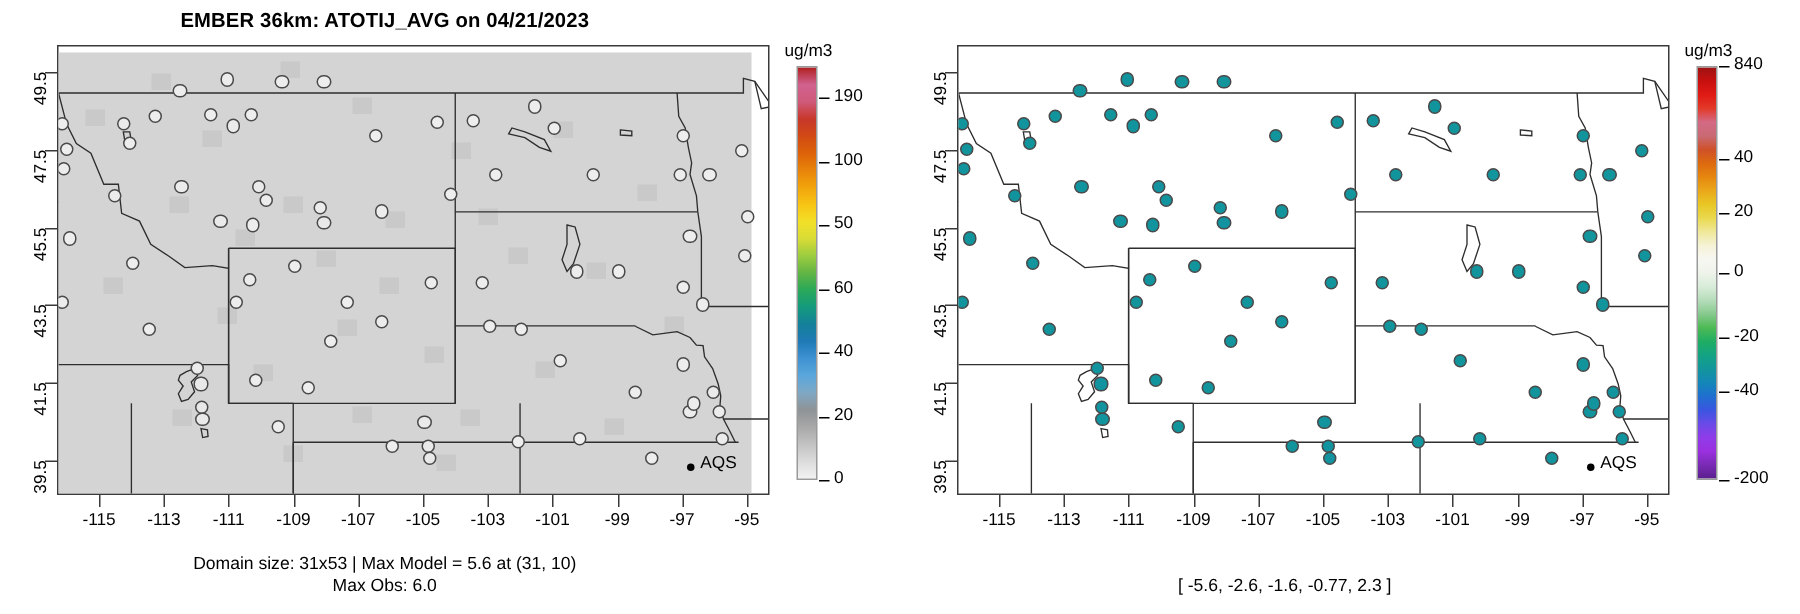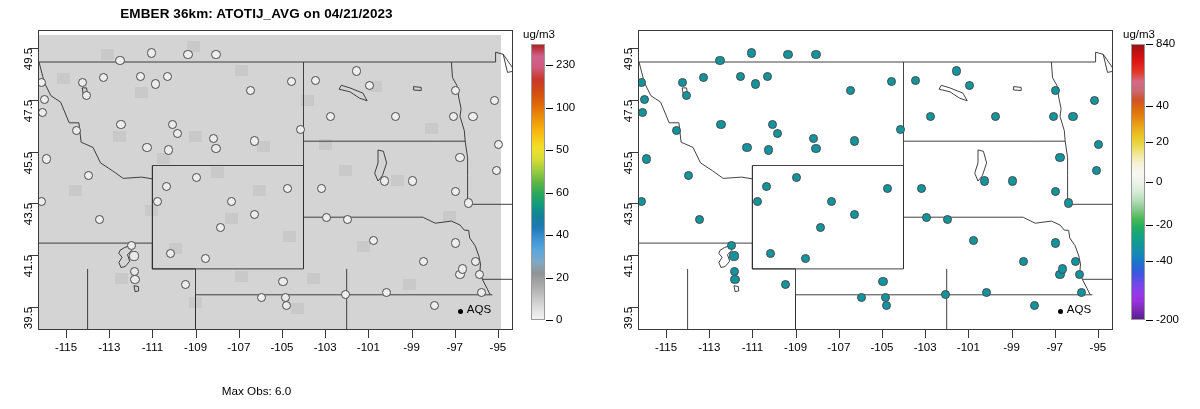--- a/index.html
+++ b/index.html
@@ -219,38 +219,39 @@
         <div class="site" style="left: 282.559px; top: 181.607px; width: 9.2px; height: 9.2px; background: rgb(237, 237, 237);"></div>
         <div class="site" style="left: 161.65px; top: 222.986px; width: 9.2px; height: 9.2px; background: rgb(238, 238, 238);"></div>
         <div class="site" style="left: 127.105px; top: 217.814px; width: 9.2px; height: 9.2px; background: rgb(237, 237, 237);"></div>
         <div class="site" style="left: 176.764px; top: 191.952px; width: 9.2px; height: 9.2px; background: rgb(238, 238, 238);"></div>
         <div class="aqs" style="left: 418.864px; top: 273.621px;">
           <span class="dot"></span>
           <span class="txt">AQS</span>
         </div>
       </div>
     <div class="axis-layer" id="axis0"></div>
+    <div class="caption cap1">Domain size: 31x53 | Max Model = 5.6 at (31, 10)</div>
     <div class="caption cap2">Max Obs: 6.0</div>
     <div class="cbar-unit" style="left:523px;top:28px;">ug/m3</div>
     <div class="cbar" id="cbar0" style="left: 531px; top: 44px; background: linear-gradient(to top, rgb(242, 242, 242), rgb(220, 220, 220), rgb(194, 194, 194), rgb(168, 168, 168), rgb(143, 147, 150), rgb(127, 168, 196), rgb(90, 167, 220), rgb(63, 147, 210), rgb(31, 122, 182), rgb(20, 128, 154), rgb(19, 154, 125), rgb(42, 168, 90), rgb(98, 181, 68), rgb(156, 204, 63), rgb(216, 220, 54), rgb(242, 224, 40), rgb(247, 196, 20), rgb(242, 164, 12), rgb(232, 131, 10), rgb(221, 98, 9), rgb(209, 74, 20), rgb(200, 55, 43), rgb(207, 90, 122), rgb(209, 98, 143), rgb(176, 32, 32));"></div>
     <div class="cbar-ticks" id="cbt0" style="left:546px;top:44px;">
         <div class="cbar-tick" style="top: 276px;"></div>
         <div class="cbar-tlab" style="top: 270px;">0</div>
         <div class="cbar-tick" style="top: 233.538px;"></div>
         <div class="cbar-tlab" style="top: 227.538px;">20</div>
         <div class="cbar-tick" style="top: 191.077px;"></div>
         <div class="cbar-tlab" style="top: 185.077px;">40</div>
         <div class="cbar-tick" style="top: 148.615px;"></div>
         <div class="cbar-tlab" style="top: 142.615px;">60</div>
         <div class="cbar-tick" style="top: 106.154px;"></div>
         <div class="cbar-tlab" style="top: 100.154px;">50</div>
         <div class="cbar-tick" style="top: 63.6923px;"></div>
         <div class="cbar-tlab" style="top: 57.6923px;">100</div>
         <div class="cbar-tick" style="top: 21.2308px;"></div>
-        <div class="cbar-tlab" style="top: 15.2308px;">230</div>
+        <div class="cbar-tlab" style="top: 15.2308px;">190</div>
       </div>
   <div class="ytick" style="top: 306.724px;"></div>
       <div class="ylabwrap" style="top: 306.724px;">
         <span style="top: -6px;">39.5</span>
       </div>
       <div class="ytick" style="top: 255px;"></div>
       <div class="ylabwrap" style="top: 255px;">
         <span style="top: -6px;">41.5</span>
       </div>
       <div class="ytick" style="top: 203.276px;"></div>
@@ -405,20 +406,21 @@
         <div class="site" style="left: 282.559px; top: 181.607px; width: 9.2px; height: 9.2px; background: rgb(18, 148, 157);"></div>
         <div class="site" style="left: 161.65px; top: 222.986px; width: 9.2px; height: 9.2px; background: rgb(18, 148, 157);"></div>
         <div class="site" style="left: 127.105px; top: 217.814px; width: 9.2px; height: 9.2px; background: rgb(18, 148, 157);"></div>
         <div class="site" style="left: 176.764px; top: 191.952px; width: 9.2px; height: 9.2px; background: rgb(18, 149, 157);"></div>
         <div class="aqs" style="left: 418.864px; top: 273.621px;">
           <span class="dot"></span>
           <span class="txt">AQS</span>
         </div>
       </div>
     <div class="axis-layer" id="axis1"></div>
+    <div class="caption cap2">[ -5.6,   -2.6,   -1.6,   -0.77,   2.3 ]</div>
     <div class="cbar-unit" style="left:523px;top:28px;">ug/m3</div>
     <div class="cbar" id="cbar1" style="left: 531px; top: 44px; background: linear-gradient(to top, rgb(91, 31, 143), rgb(122, 43, 181), rgb(155, 48, 224), rgb(143, 60, 232), rgb(106, 74, 232), rgb(58, 86, 224), rgb(31, 111, 208), rgb(20, 135, 184), rgb(18, 149, 156), rgb(19, 163, 131), rgb(31, 173, 99), rgb(77, 186, 85), rgb(134, 201, 141), rgb(181, 221, 186), rgb(216, 236, 217), rgb(238, 243, 234), rgb(247, 247, 242), rgb(245, 242, 214), rgb(240, 232, 154), rgb(234, 217, 78), rgb(232, 199, 37), rgb(234, 168, 26), rgb(230, 135, 15), rgb(221, 106, 15), rgb(207, 81, 40), rgb(201, 106, 116), rgb(212, 106, 133), rgb(226, 58, 42), rgb(224, 26, 20), rgb(200, 16, 16), rgb(158, 18, 18));"></div>
     <div class="cbar-ticks" id="cbt1" style="left:546px;top:44px;">
         <div class="cbar-tick" style="top: 276px;"></div>
         <div class="cbar-tlab" style="top: 270px;">-200</div>
         <div class="cbar-tick" style="top: 216.66px;"></div>
         <div class="cbar-tlab" style="top: 210.66px;">-40</div>
         <div class="cbar-tick" style="top: 180.78px;"></div>
         <div class="cbar-tlab" style="top: 174.78px;">-20</div>
         <div class="cbar-tick" style="top: 138px;"></div>

